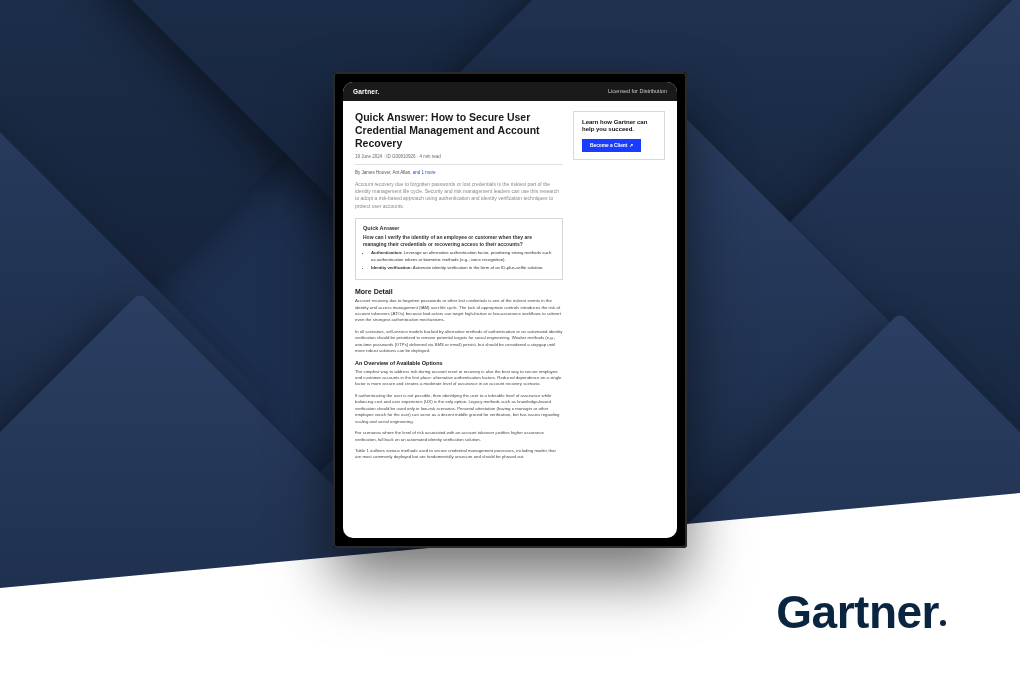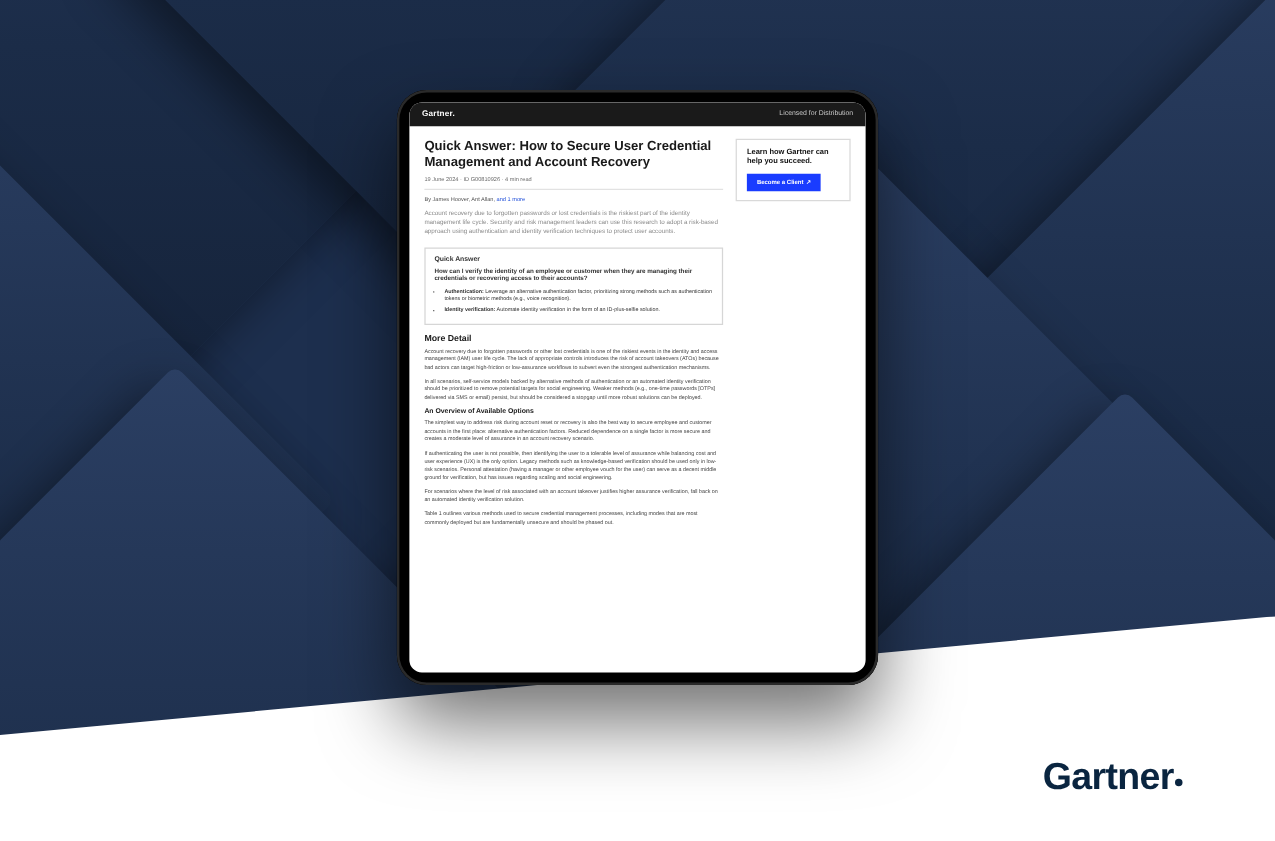--- a/index.html
+++ b/index.html
@@ -31,37 +31,37 @@
   
   .footer-band {
     position: absolute;
     left: 0; right: 0; bottom: 0; height: 180px;
     background: #fff;
     clip-path: polygon(0 95px, 100% 0, 100% 100%, 0 100%);
   }
   .footer-logo {
     position: absolute;
     right: 74px; bottom: 34px;
-    font-size: 30px; font-weight: 700;
+    font-size: 46px; font-weight: 700;
     color: #0a2540;
     letter-spacing: -0.5px;
     text-align: center;
   }
   .footer-logo .dot {
     display:inline-block; width:6px; height:6px; border-radius:50%;
     background:#0a2540; margin-left:1px; vertical-align: baseline;
     position: relative; top:-2px;
   }
 
   
   .tablet {
     position: absolute;
     left: 50%; top: 46%; transform: translate(-50%, -50%);
-    width: 385px; height: 476px;
-    border-radius: 24px;
+    width: 354px; height: 476px;
+    border-radius: 4px;
     background: #000;
     padding: 10px;
     box-shadow:
       0 30px 60px rgba(0,0,0,.55),
       inset 0 0 0 2px #2a2a2a,
       inset 0 0 0 4px #000;
   }
   .screen {
     width: 100%; height: 100%;
     border-radius: 10px;

